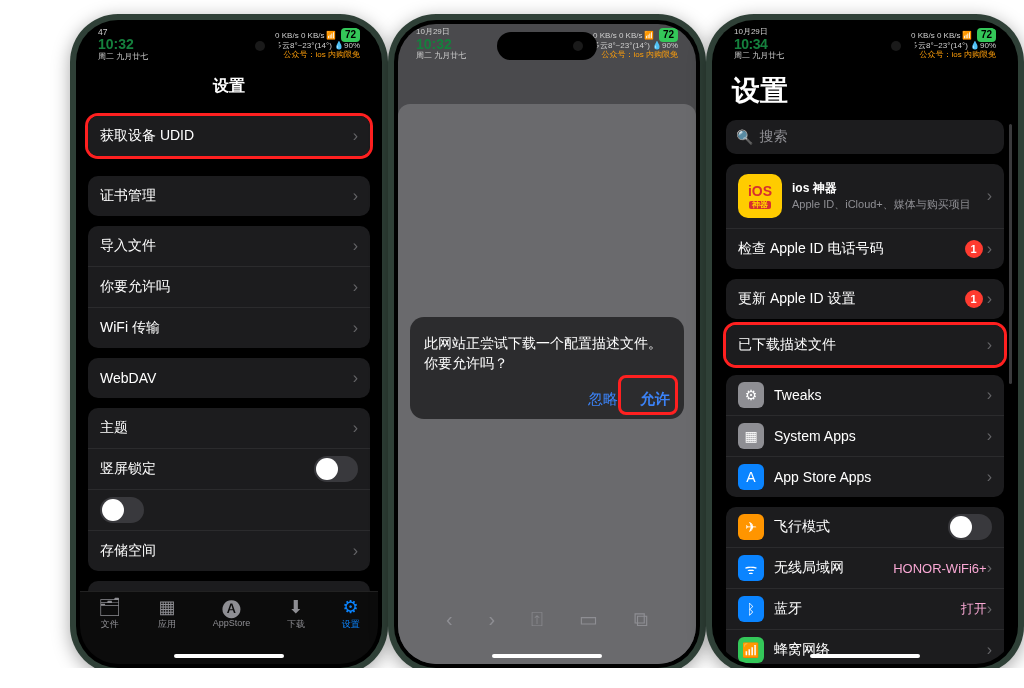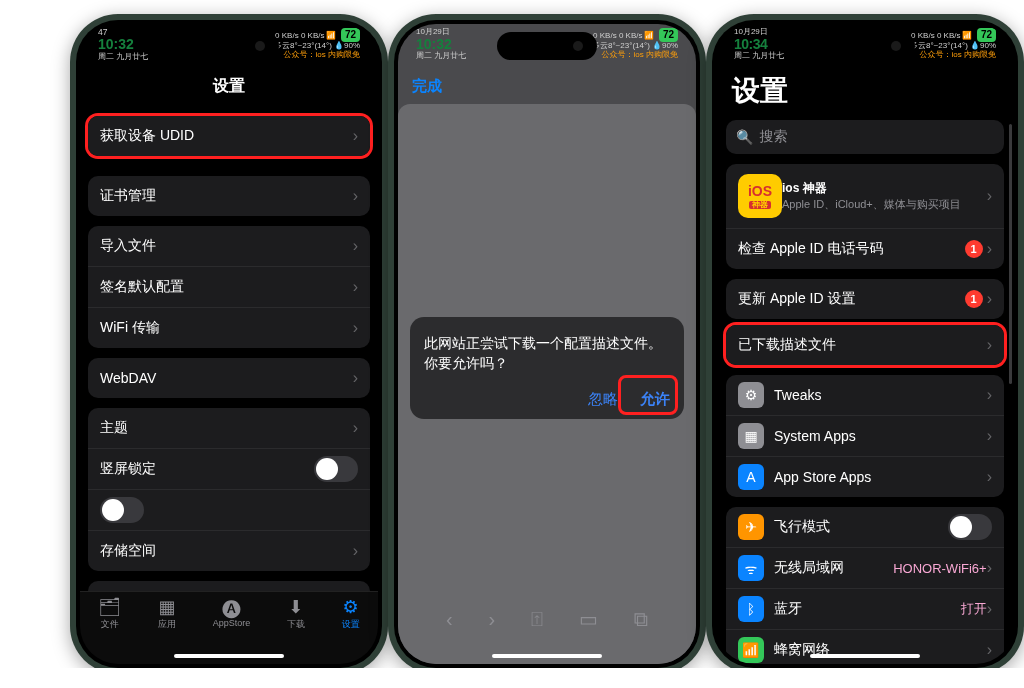--- a/index.html
+++ b/index.html
@@ -47,21 +47,21 @@
   .dim-bg{position:absolute;inset:0;background:#4a4a4d;}
   .sheet-top{position:absolute;top:80px;left:0;right:0;bottom:0;background:#6a6a6d;border-radius:12px 12px 0 0;}
   .alert{position:absolute;left:12px;right:12px;top:293px;background:#2c2c2e;border-radius:14px;padding:16px 14px 10px;color:#fff;font-size:14px;line-height:1.45;}
   .alert-actions{display:flex;justify-content:flex-end;gap:22px;margin-top:14px;}
   .alert-actions span{color:#3b82f6;font-size:15px;}
   .alert-actions .allow{font-weight:600;}
   .alert .hlbox{position:absolute;right:6px;bottom:4px;width:54px;height:34px;border:3px solid #ff2020;border-radius:8px;}
   .bottom-toolbar{position:absolute;left:0;right:0;bottom:0;height:72px;display:flex;justify-content:space-around;align-items:center;padding:0 30px 18px;box-sizing:border-box;color:#8e8e93;font-size:20px;}
   
   
-  .id-row{display:flex;align-items:center;padding:10px 12px;background:#1c1c1e;}
+  .id-row{display:flex;align-items:center;gap:10px;padding:10px 12px;background:#1c1c1e;}
   .id-card{width:44px;height:44px;border-radius:10px;background:#ffcc00;color:#d62f2f;font-weight:800;display:flex;flex-direction:column;align-items:center;justify-content:center;font-size:14px;line-height:1;}
   .id-card small{font-size:8px;background:#d62f2f;color:#ffcc00;border-radius:2px;padding:0 3px;margin-top:3px;}
   .scrollbar-fake{position:absolute;right:2px;top:100px;width:3px;height:260px;background:#3a3a3c;border-radius:2px;}
 </style>
 </head>
 <body>
 
 <div class="stage">
 
   <div class="phone">
@@ -100,21 +100,21 @@
                 <span class="chev">›</span>
           </div>
         </div>
 
         <div class="group">
           <div class="row">
                 <span class="label">导入文件</span>
                 <span class="chev">›</span>
               </div>
           <div class="row">
-                <span class="label">签名默认配置</span>
+                <span class="label">你要允许吗</span>
                 <span class="chev">›</span>
               </div>
           <div class="row">
                 <span class="label">WiFi 传输</span>
                 <span class="chev">›</span>
               </div>
         </div>
 
         <div class="group">
           <div class="row">
@@ -190,23 +190,20 @@
           <span class="time">10:32</span>
           <span class="sub">周二 九月廿七</span>
         </div>
         <div class="r">
           <span class="sub"><span>0 KB/s  0 KB/s</span> 📶 <span class="bat">72</span></span>
           <span class="sub">☁ 大部多云8°~23°(14°) 💧90%</span>
           <span class="sub orange">公众号：ios 内购限免</span>
         </div>
       </div>
 
-      <div class="title-bar" style="z-index:6;justify-content:flex-start;padding-left:14px;">
-        <span class="left-btn" style="position:static">完成</span>
-      </div>
 
       <div class="sheet-top"></div>
 
       <div class="alert">
         <div>此网站正尝试下载一个配置描述文件。你要允许吗？</div>
         <div class="alert-actions">
           <span>忽略</span>
           <span class="allow">允许</span>
         </div>
         <div class="hlbox"></div>

